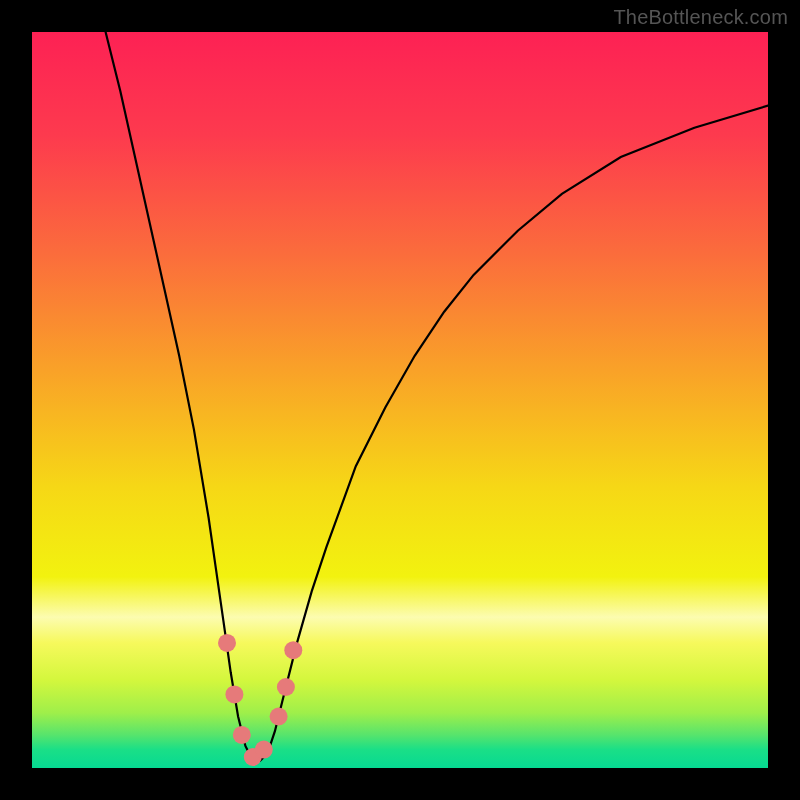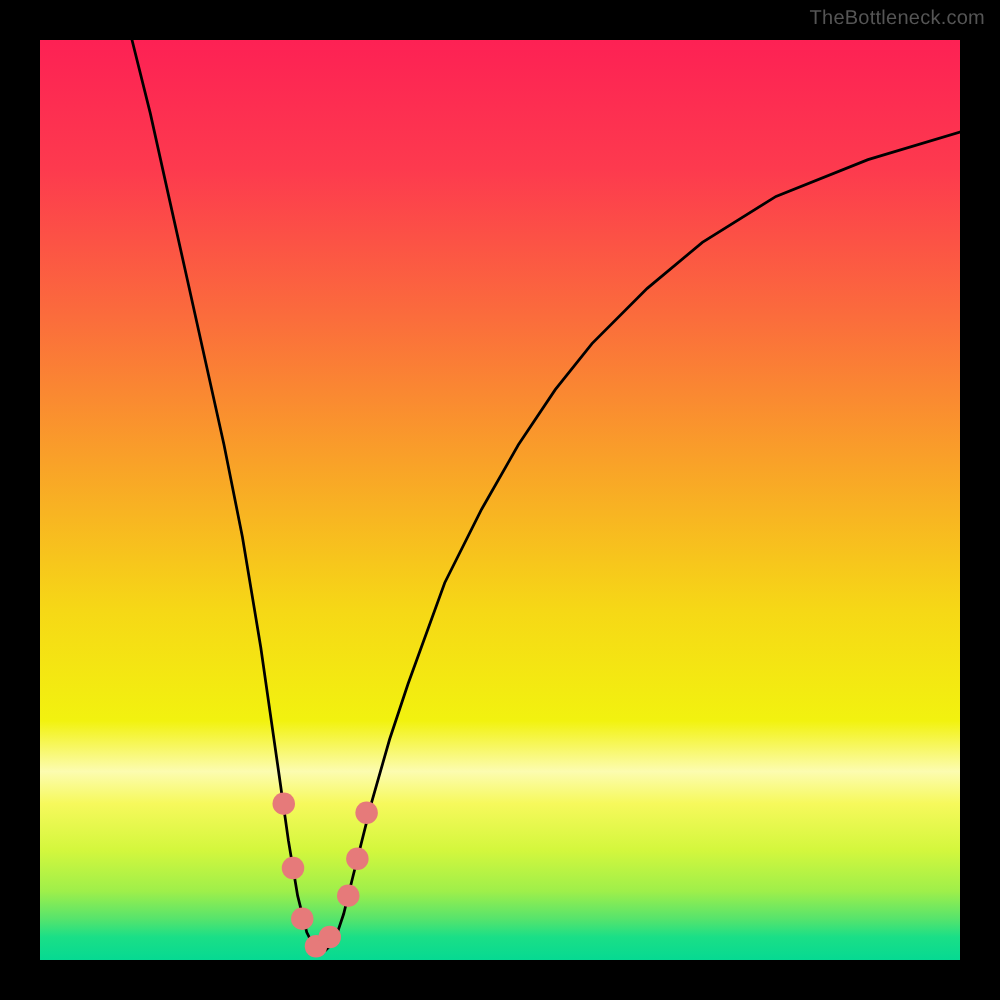--- a/index.html
+++ b/index.html
@@ -32,21 +32,21 @@
     top: 0;
     left: 0;
     width: 100%;
     height: 100%;
   }
   .watermark {
     position: absolute;
     top: 6px;
     right: 12px;
     color: #555;
-    font-size: 16px;
+    font-size: 20px;
     font-weight: 500;
     letter-spacing: 0.2px;
   }
 </style>
 </head>
 <body>
 
 <div class="frame">
   <div class="plot">
     <svg class="gradient" viewBox="0 0 736 736" preserveAspectRatio="none">

